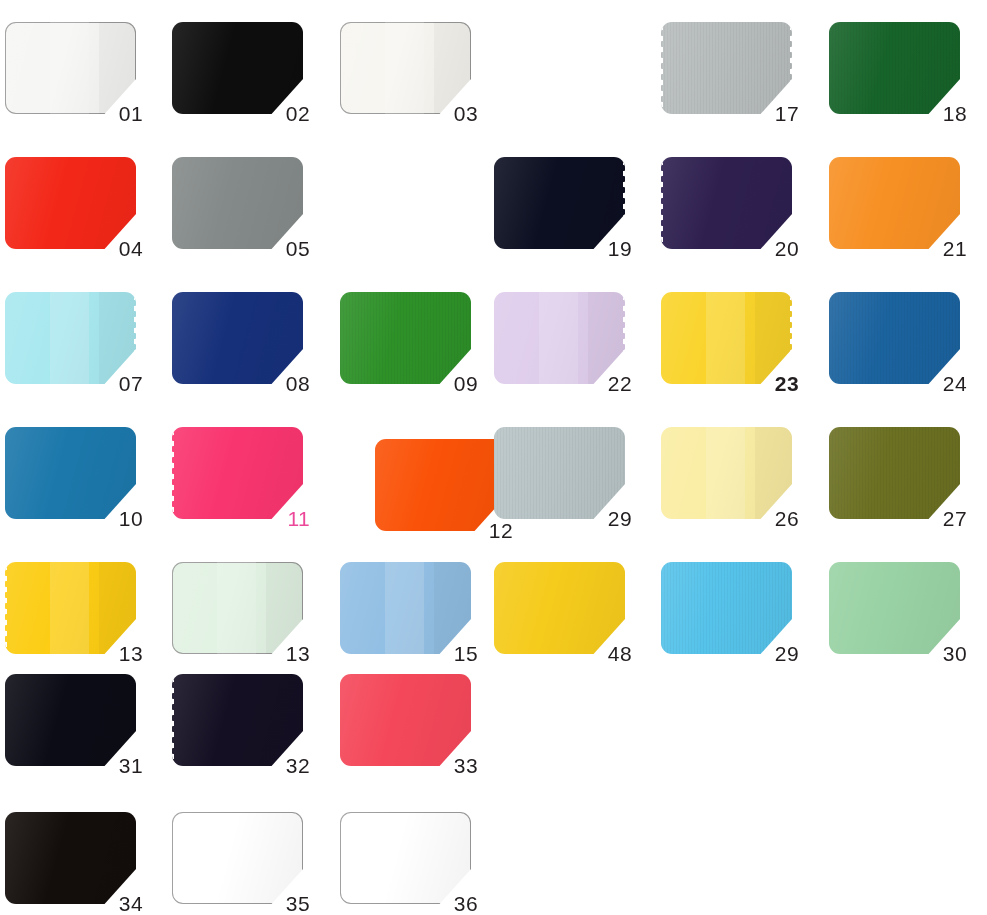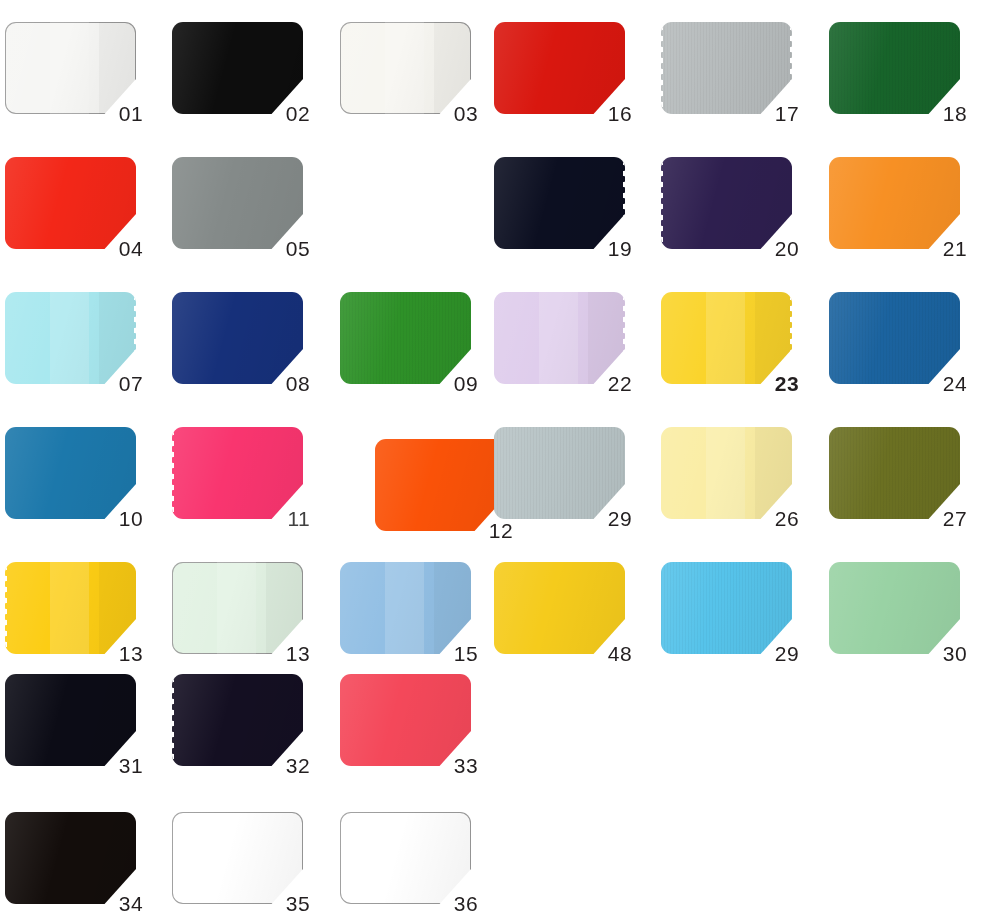--- a/index.html
+++ b/index.html
@@ -136,26 +136,20 @@
       <div class="swatch-number" style="color: rgb(35, 31, 32);">02</div>
     </div>
     <div class="swatch-cell" style="left: 340px; top: 22px;">
       <div class="swatch-chip outlined" title="off-white-cream" style="background: rgb(247, 246, 241); width: 131px; height: 92px;">
         <div class="band mid"></div>
         <div class="band right"></div>
         <div class="sheen"></div>
       </div>
       <div class="swatch-number" style="color: rgb(35, 31, 32);">03</div>
     </div>
-    <div class="swatch-cell" style="left: 494px; top: 22px;">
-      <div class="swatch-chip" title="bright-red" style="background: rgb(217, 23, 15); width: 131px; height: 92px;">
-        <div class="sheen"></div>
-      </div>
-      <div class="swatch-number" style="color: rgb(35, 31, 32);">16</div>
-    </div>
     <div class="swatch-cell" style="left: 661px; top: 22px;">
       <div class="swatch-chip" title="silver-grey" style="background: rgb(183, 188, 189); width: 131px; height: 92px;">
         <div class="weave"></div>
         <div class="sheen"></div>
         <div class="pinked left"></div>
         <div class="pinked right"></div>
       </div>
       <div class="swatch-number" style="color: rgb(35, 31, 32);">17</div>
     </div>
     <div class="swatch-cell" style="left: 829px; top: 22px;">
@@ -248,21 +242,21 @@
       <div class="swatch-chip" title="teal-blue" style="background: rgb(28, 120, 171); width: 131px; height: 92px;">
         <div class="sheen"></div>
       </div>
       <div class="swatch-number" style="color: rgb(35, 31, 32);">10</div>
     </div>
     <div class="swatch-cell" style="left: 172px; top: 427px;">
       <div class="swatch-chip" title="hot-pink" style="background: rgb(249, 53, 111); width: 131px; height: 92px;">
         <div class="sheen"></div>
         <div class="pinked left"></div>
       </div>
-      <div class="swatch-number" style="color: #404040; margin-top: 8px;">11</div>
+      <div class="swatch-number" style="color: #ec4899; margin-top: 8px;">11</div>
     </div>
     <div class="swatch-cell" style="left: 340px; top: 439px; margin-left: 35px;">
       <div class="swatch-chip" title="orange-red" style="background: rgb(250, 82, 8); width: 131px; height: 92px;">
         <div class="sheen"></div>
       </div>
       <div class="swatch-number" style="color: rgb(35, 31, 32);">12</div>
     </div>
     <div class="swatch-cell" style="left: 494px; top: 427px;">
       <div class="swatch-chip" title="pale-silver-blue" style="background: rgb(184, 196, 198); width: 131px; height: 92px;">
         <div class="weave"></div>

